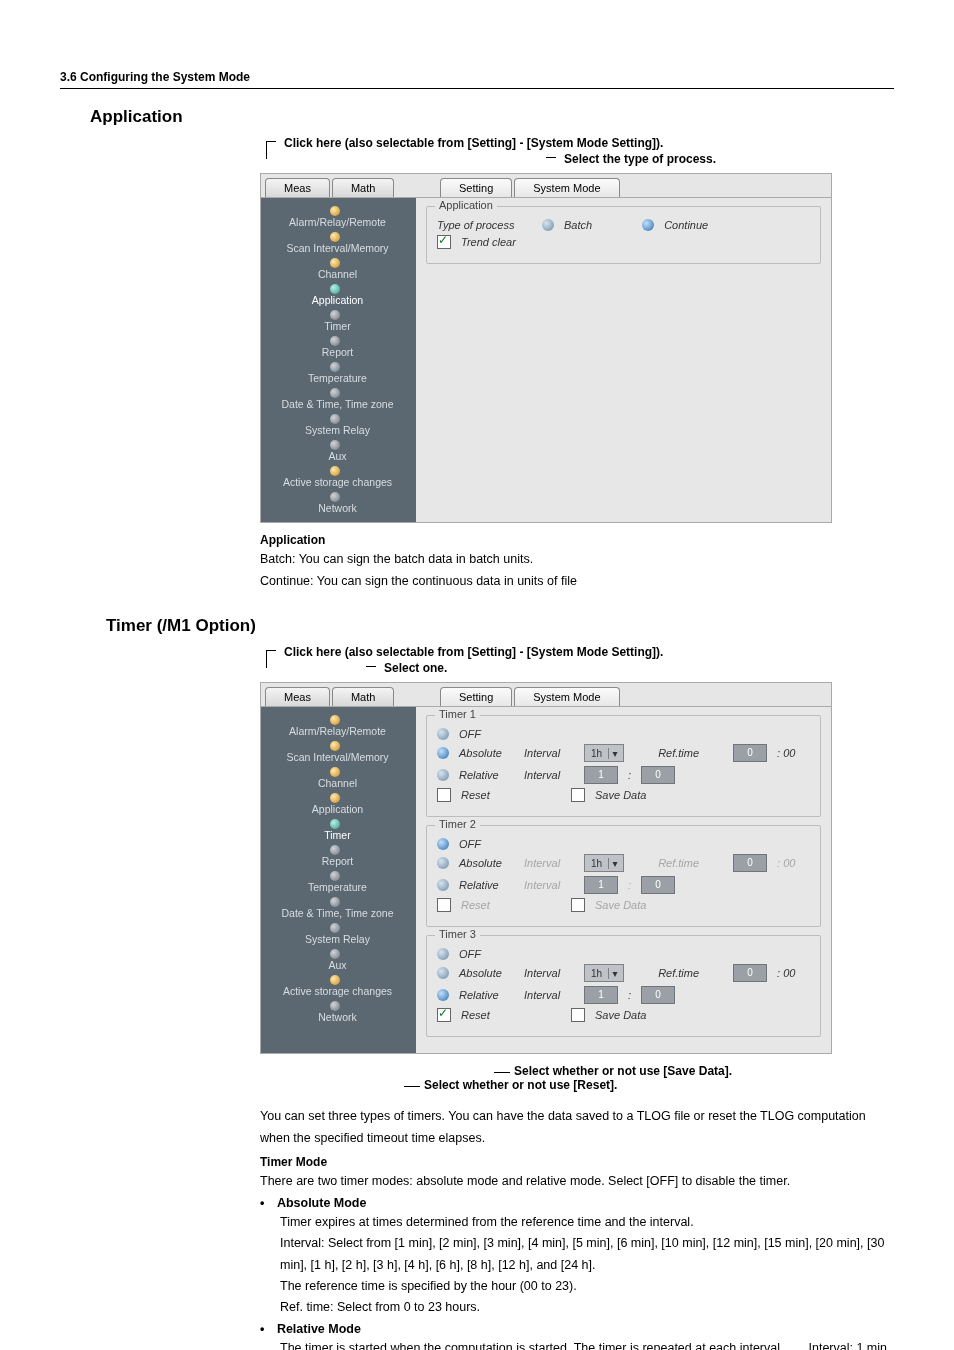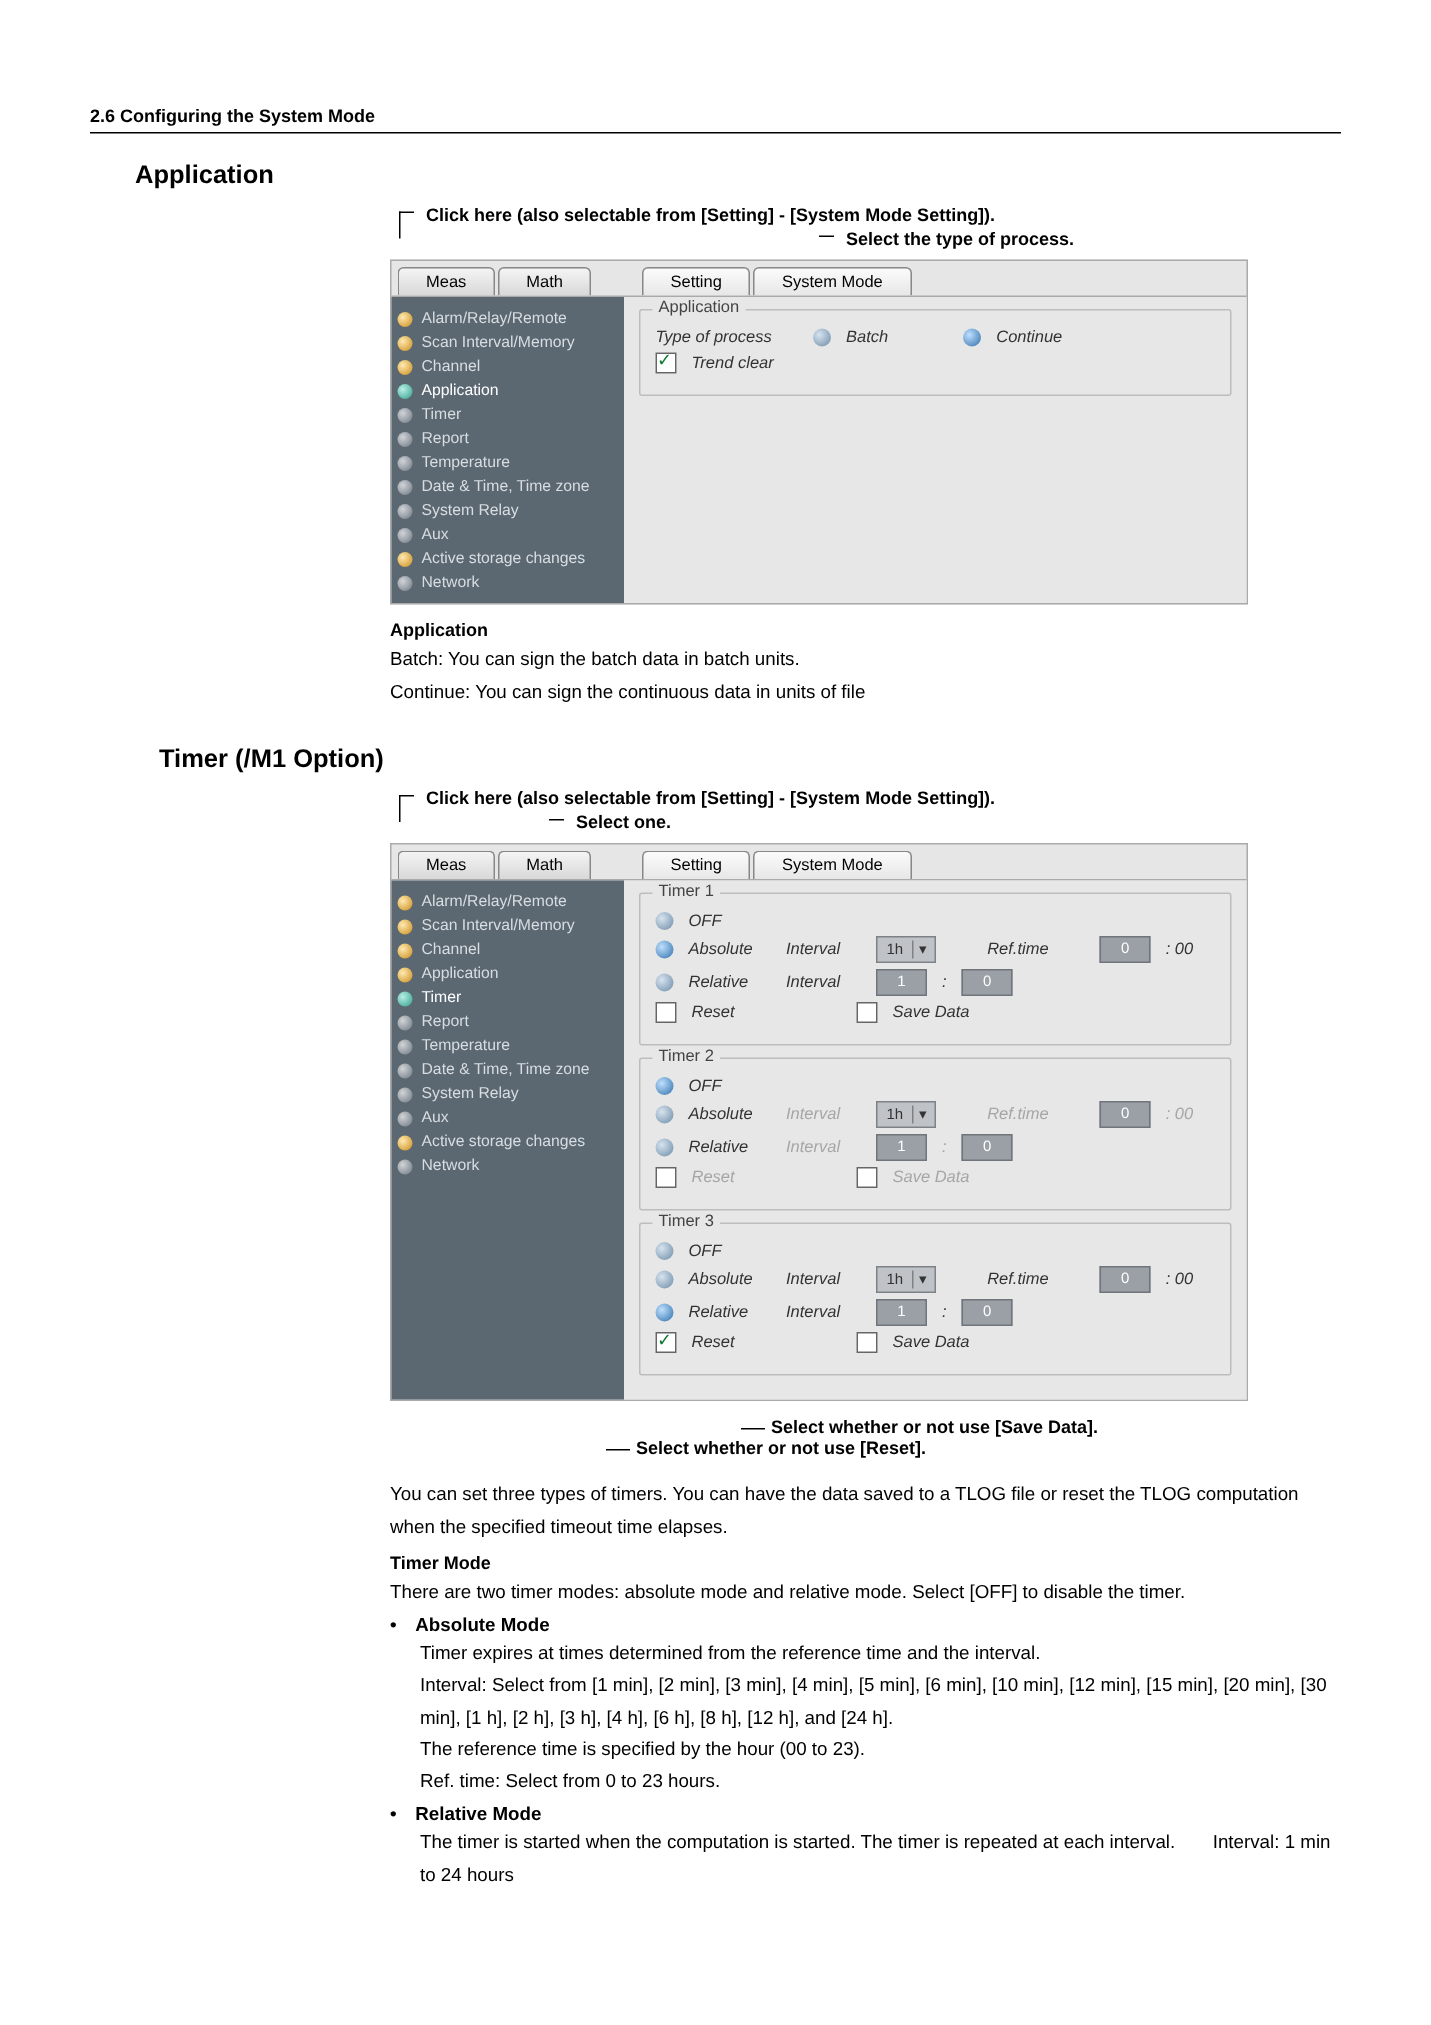--- a/index.html
+++ b/index.html
@@ -61,20 +61,21 @@
   }
   .fig {
     margin: 6px 0 10px 200px;
     border: 1px solid #aaa;
     background: #e6e6e6;
     font-size: 11px;
     width: 570px;
   }
   .fig .tabs-bar {
     overflow: hidden;
+    gap: 12px;
   }
   .tab, .tab2 {
     float: left;
     border: 1px solid #888;
     border-bottom: none;
     background: linear-gradient(#f4f4f4,#d8d8d8);
     padding: 3px 18px;
     border-radius: 4px 4px 0 0;
     font-size: 11px;
     margin-right: 2px;
@@ -86,22 +87,23 @@
   }
   .side-nav {
     width: 155px;
     background: #5b6872;
     color: #d8dde1;
     padding: 6px 0;
     font-size: 10.5px;
   }
   .side-nav .nav-item {
     display: flex;
-    align-items: flex-end;
+    align-items: center;
     padding: 2px 6px 2px 4px;
+    flex-direction: column;
   }
   .nav-dot {
     width: 10px; height: 10px;
     border-radius: 50%;
     margin-right: 6px;
     flex: 0 0 10px;
   }
   .dot-amber  { background: radial-gradient(circle at 35% 35%, #ffe9b0, #c98b18); }
   .dot-teal   { background: radial-gradient(circle at 35% 35%, #b8efe4, #2f9e8a); }
   .dot-grey   { background: radial-gradient(circle at 35% 35%, #d0d4d8, #6b757e); }
@@ -228,21 +230,21 @@
   .note-arrow .tick::before{
     content:"";position:absolute;left:4px;right:4px;top:50%;height:1px;background:#000;
   }
   .timer-title-row { margin-top: 24px; }
 </style>
 </head>
 <body>
 
 <div class="page">
 
-  <div class="section-header">2.6  Configuring the System Mode</div>
+  <div class="section-header">3.6  Configuring the System Mode</div>
 
   <h2 class="h-app" style="margin-left:30px">Application</h2>
 
   <div class="caption-stack">
     <div class="caption-line">
         <span class="caption-tick caption-tick-vert"></span>
         <span>Click here (also selectable from [Setting] - [System Mode Setting]).</span>
       </div>
     <div class="caption-line" style="margin-left:280px">
         <span class="caption-tick"></span>

